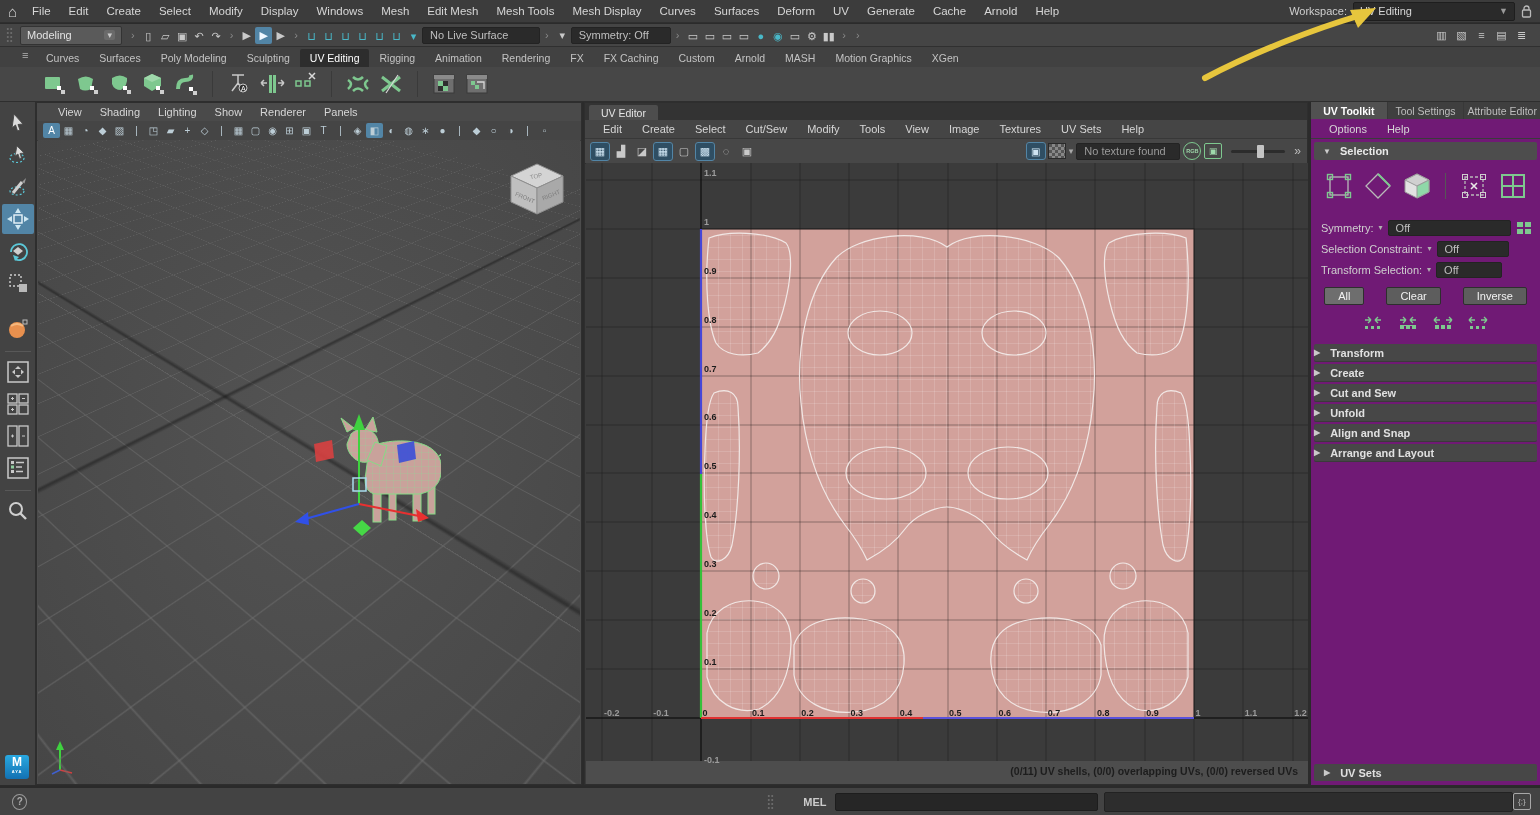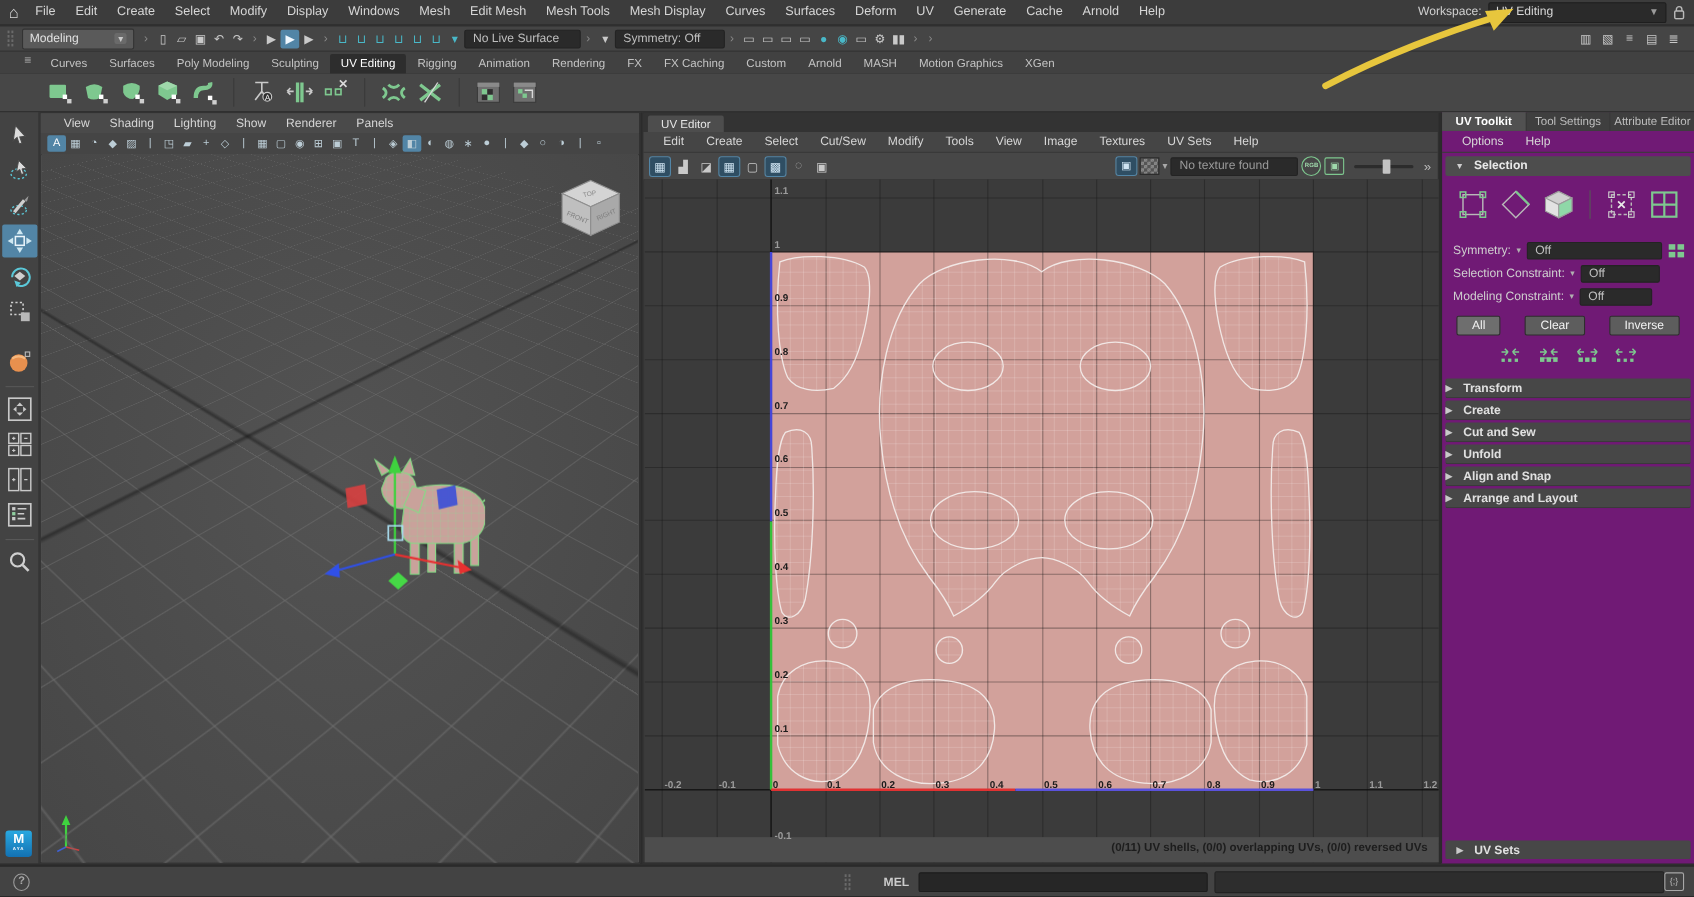--- a/index.html
+++ b/index.html
@@ -171,21 +171,21 @@
       <span class="caret" data-name="chevron-down-icon">▾</span>
     </div>
     <span class="ssep" data-name="group-separator">›</span>
     <div data-name="file-icons"><span data-name="file-action-icon">▯</span><span data-name="file-action-icon">▱</span><span data-name="file-action-icon">▣</span><span data-name="file-action-icon">↶</span><span data-name="file-action-icon">↷</span></div>
     <span class="ssep" data-name="group-separator">›</span>
     <span class="chip" data-name="select-hierarchy-icon">▶</span>
     <span class="chip active" data-name="select-object-icon">▶</span>
     <span class="chip" data-name="select-component-icon">▶</span>
     <span class="ssep" data-name="group-separator">›</span>
     <div data-name="snap-icons"><span data-name="snap-icon">⊔</span><span data-name="snap-icon">⊔</span><span data-name="snap-icon">⊔</span><span data-name="snap-icon">⊔</span><span data-name="snap-icon">⊔</span><span data-name="snap-icon">⊔</span><span data-name="snap-icon">▾</span></div>
-    <div class="field" style="width:106px" data-name="live-surface-field">
+    <div class="field" style="width:118px" data-name="live-surface-field">
       <span data-name="live-surface-value">No Live Surface</span>
     </div>
     <span class="ssep" data-name="group-separator">›</span>
     <span class="chip" data-name="chevron-down-icon">▾</span>
     <div class="field" style="width:100px" data-name="symmetry-dropdown">
       <span data-name="symmetry-value">Symmetry: Off</span>
     </div>
     <span class="ssep" data-name="group-separator">›</span>
     <div data-name="render-icons"><span data-name="render-icon">▭</span><span data-name="render-icon">▭</span><span data-name="render-icon">▭</span><span data-name="render-icon">▭</span><span data-name="render-icon">●</span><span data-name="render-icon">◉</span><span data-name="render-icon">▭</span><span data-name="render-icon">⚙</span><span data-name="render-icon">▮▮</span></div>
     <span class="ssep" data-name="group-separator">›</span>
@@ -534,21 +534,21 @@
           <span data-name="uv-toolbar-icon">▦</span>
           <span data-name="uv-toolbar-icon">▢</span>
           <span data-name="uv-toolbar-icon">▩</span>
           <span data-name="uv-toolbar-icon">◌</span>
           <span data-name="uv-toolbar-icon">▣</span>
         </div>
       <div style="flex:1"></div>
       <span class="img-chip" data-name="texture-image-icon">▣</span>
       <span class="checker" data-name="checker-pattern-icon"></span>
       <span style="font-size:9px;color:#a9a9a9" data-name="chevron-down-icon">▾</span>
-      <div class="field" style="width:116px;color:#9a9a9a" data-name="texture-status-field">
+      <div class="field" style="width:104px;color:#9a9a9a" data-name="texture-status-field">
         <span data-name="texture-status-text">No texture found</span>
       </div>
       <span class="rgb-badge" data-name="rgb-channels-icon">RGB</span>
       <span class="green-chip" data-name="alpha-channel-icon">▣</span>
       <div class="slider" data-name="image-dim-slider">
           <div class="knob" data-name="slider-handle"></div>
         </div>
       <span style="color:#bdbdbd;font-size:12px" data-name="expand-toolbar-icon">»</span>
     </div>
 
@@ -700,21 +700,21 @@
         </svg>
     </div>
     <div class="kv-row" data-name="selection-constraint-row">
       <span data-name="selection-constraint-label">Selection Constraint:</span>
       <span class="caret" data-name="chevron-down-icon">▾</span>
       <div class="field" style="max-width:72px" data-name="selection-constraint-field">
           <span data-name="selection-constraint-value">Off</span>
         </div>
     </div>
     <div class="kv-row" data-name="transform-constraint-row">
-      <span data-name="transform-constraint-label">Modeling Constraint:</span>
+      <span data-name="transform-constraint-label">Transform Selection:</span>
       <span class="caret" data-name="chevron-down-icon">▾</span>
       <div class="field" style="max-width:66px" data-name="transform-constraint-field">
           <span data-name="transform-constraint-value">Off</span>
         </div>
     </div>
 
     <div class="btn-row" data-name="selection-buttons">
       <span class="mbtn hl" data-name="select-all-button">All</span>
       <span class="mbtn" data-name="clear-selection-button">Clear</span>
       <span class="mbtn" data-name="inverse-selection-button">Inverse</span>

